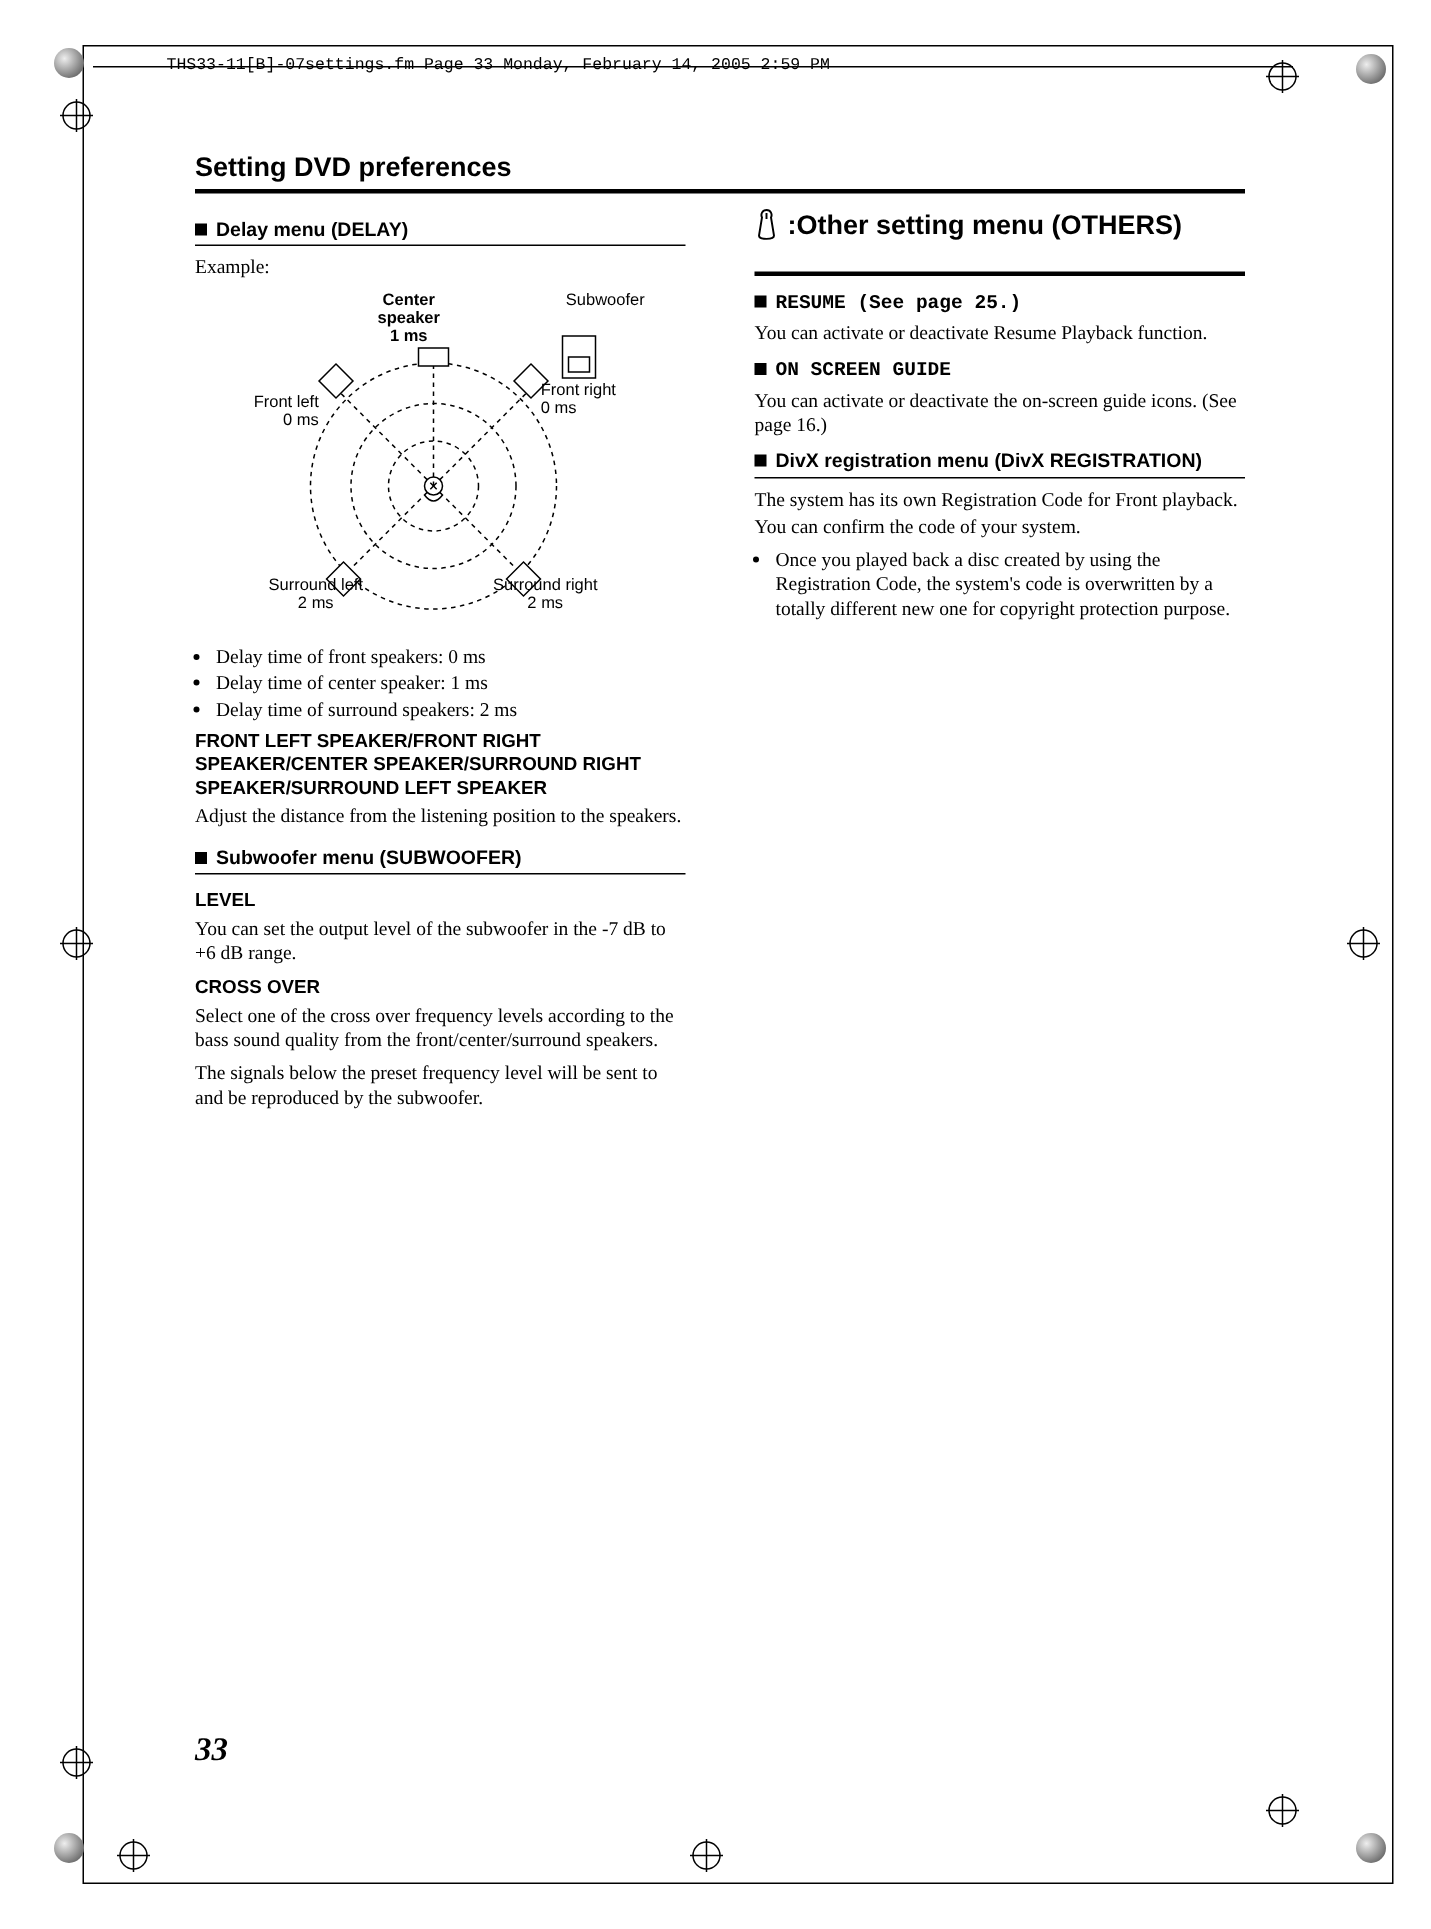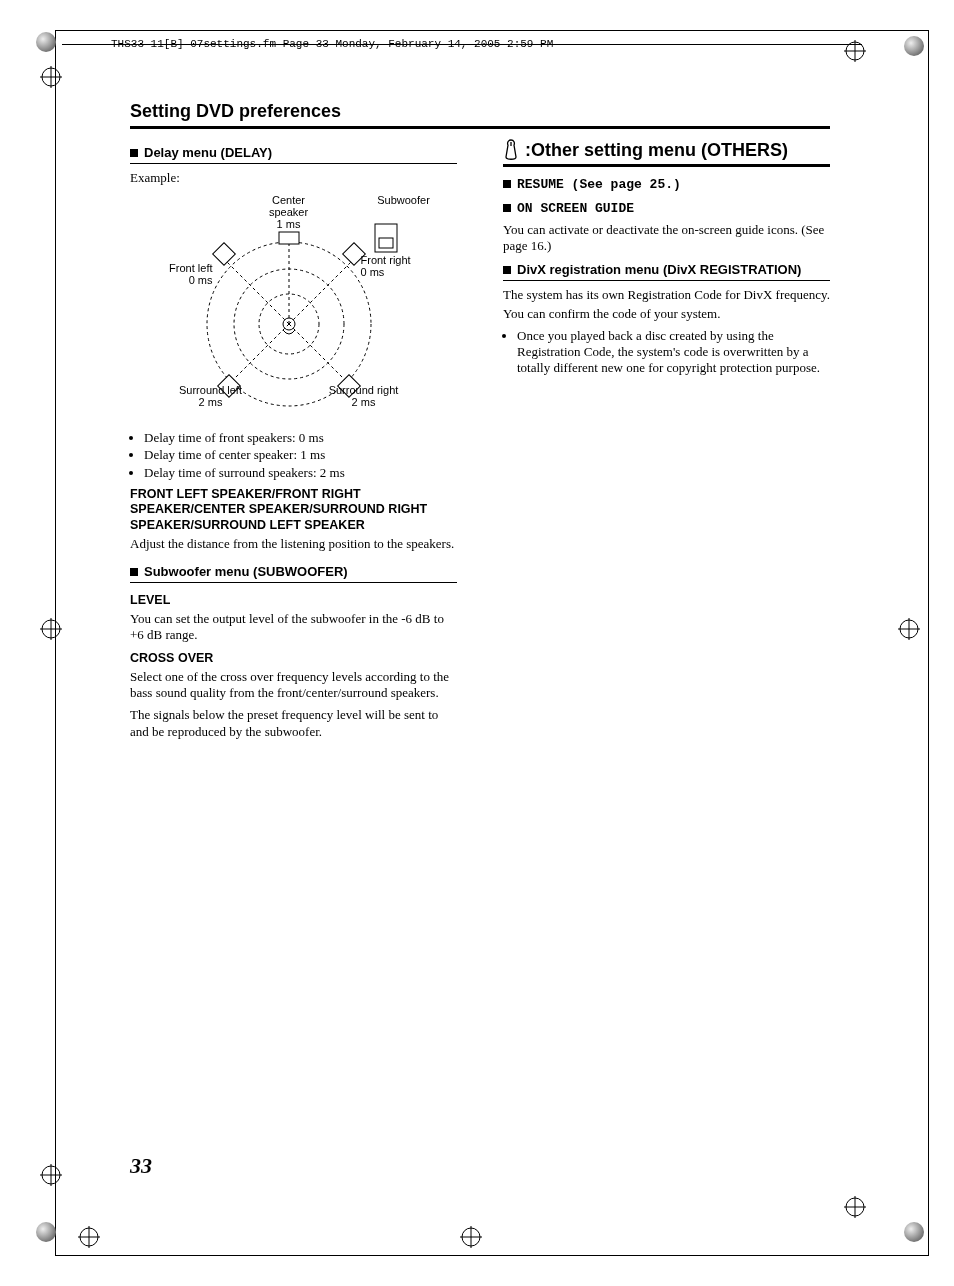--- a/index.html
+++ b/index.html
@@ -102,21 +102,21 @@
   .bold-sans {
     font-family: Liberation Sans, sans-serif;
     font-weight: bold;
     font-size: 12.5px;
   }
   .big-heading {
     font-family: Arial, Helvetica, sans-serif;
     font-weight: bold;
     font-size: 18px;
     border-bottom: 3px solid #000;
-    padding-bottom: 3px;
+    padding-bottom: 20px;
     margin-bottom: 10px;
     display: flex;
     align-items: center;
     gap: 6px;
   }
   .bullets { margin: 2px 0 6px 0; padding-left: 14px; }
   .bullets li { margin: 1px 0; }
   p { margin: 2px 0 6px 0; }
   .indent { padding-left: 28px; }
   .page-num {
@@ -246,21 +246,21 @@
           <rect x="236" y="30" width="22" height="28" fill="#fff" stroke="#000"></rect>
           <rect x="240" y="44" width="14" height="10" fill="#fff" stroke="#000"></rect>
 
           <g transform="translate(90,192) rotate(45)">
               <rect x="-8" y="-8" width="16" height="16" fill="#fff" stroke="#000"></rect>
             </g>
           <g transform="translate(210,192) rotate(45)">
               <rect x="-8" y="-8" width="16" height="16" fill="#fff" stroke="#000"></rect>
             </g>
         </svg>
-        <span style="left:120px; top:0; width:60px; white-space:pre-line;">Center
+        <span style="left:104px; top:0; width:60px; white-space:pre-line;font-weight:bold;">Center
 speaker
 1 ms</span>
         <span style="left:230px; top:8; width:70px;">Subwoofer</span>
         <span style="left:14px; top:68px; width:60px; white-space:pre-line; text-align:right;">Front left
 0 ms</span>
         <span style="left:222px; top:60px; width:70px; white-space:pre-line; text-align:left;">Front right
 0 ms</span>
         <span style="left:32px; top:190px; width:80px; white-space:pre-line;">Surround left
 2 ms</span>
         <span style="left:180px; top:190px; width:90px; white-space:pre-line;">Surround right
@@ -272,42 +272,43 @@
         <li>Delay time of center speaker:   1 ms</li>
         <li>Delay time of surround speakers: 2 ms</li>
       </ul>
 
       <div class="bold-sans" style="margin-top:6px;">FRONT LEFT SPEAKER/FRONT RIGHT SPEAKER/CENTER SPEAKER/SURROUND RIGHT SPEAKER/SURROUND LEFT SPEAKER</div>
       <p>Adjust the distance from the listening position to the speakers.</p>
 
       <div class="subhead" style="margin-top:12px;"><span class="sq"></span><span>Subwoofer menu (SUBWOOFER)</span></div>
 
       <div class="bold-sans" style="margin-top:10px;">LEVEL</div>
-      <p>You can set the output level of the subwoofer in the -6 dB to +6 dB range.</p>
+      <p>You can set the output level of the subwoofer in the -7 dB to +6 dB range.</p>
 
       <div class="bold-sans" style="margin-top:8px;">CROSS OVER</div>
       <p>Select one of the cross over frequency levels according to the bass sound quality from the front/center/surround speakers.</p>
       <p>The signals below the preset frequency level will be sent to and be reproduced by the subwoofer.</p>
     </div>
 
     <div class="col">
       <div class="big-heading">
         <svg width="16" height="22">
             <path d="M8 1 C5 1 4 4 5 6 L3 18 C3 21 13 21 13 18 L11 6 C12 4 11 1 8 1 Z M8 3 L8 7" fill="none" stroke="#000" stroke-width="1.3"></path>
           </svg>
         <span>:Other setting menu (OTHERS)</span>
       </div>
 
       <div class="subhead-noline"><span class="sq"></span><span>RESUME (See page 25.)</span></div>
+      <p>You can activate or deactivate Resume Playback function.</p>
 
       <div class="subhead-noline"><span class="sq"></span><span>ON SCREEN GUIDE</span></div>
       <p>You can activate or deactivate the on-screen guide icons. (See page 16.)</p>
 
       <div class="subhead" style="margin-top:8px;"><span class="sq"></span><span>DivX registration menu (DivX REGISTRATION)</span></div>
-      <p style="margin-bottom:1px;">The system has its own Registration Code for DivX frequency.</p>
+      <p style="margin-bottom:1px;">The system has its own Registration Code for Front playback.</p>
       <p>You can confirm the code of your system.</p>
       <ul class="bullets">
         <li>Once you played back a disc created by using the Registration Code, the system's code is overwritten by a totally different new one for copyright protection purpose.</li>
       </ul>
     </div>
   </div>
 </div>
 
 <div class="page-num">33</div>
 

